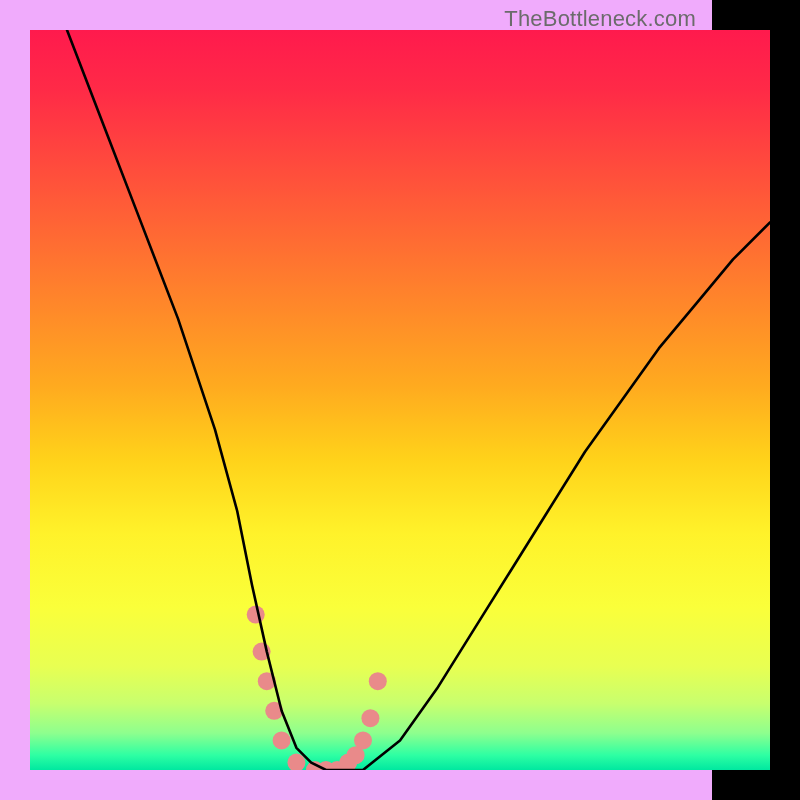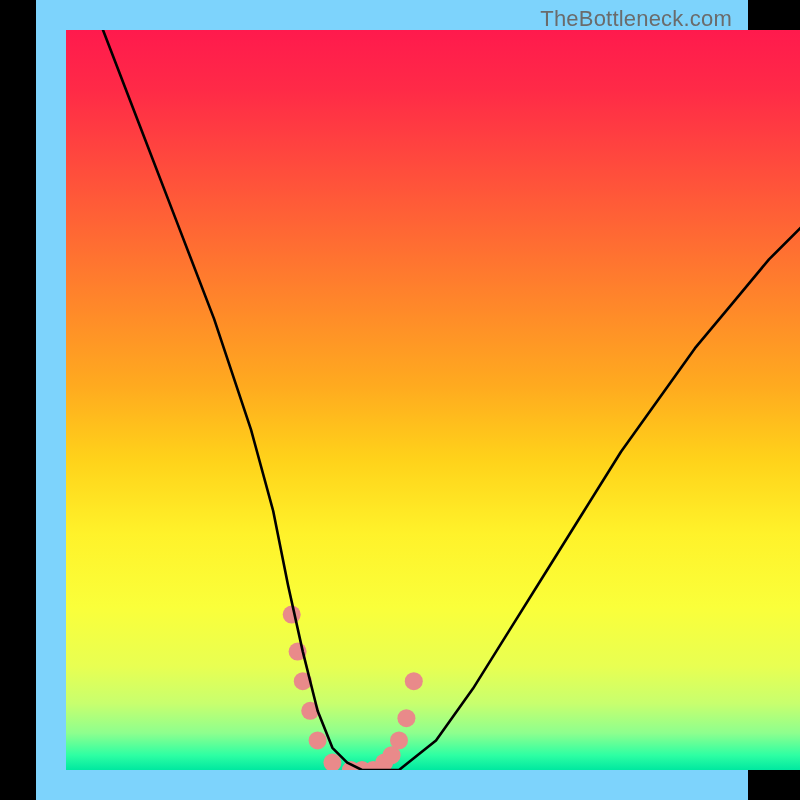--- a/index.html
+++ b/index.html
@@ -10,22 +10,21 @@
     overflow: hidden;
     background: #000;
     font-family: Arial, Helvetica, sans-serif;
   }
   .frame {
     position: absolute;
     top: 0;
     left: 0;
     width: 712px;
     height: 800px;
-    background: #7dd3fc;
-    margin-left: 36px;
+    background: #f0abfc;
   }
   .plot {
     position: absolute;
     top: 30px;
     left: 30px;
     width: 740px;
     height: 740px;
     overflow: hidden;
   }
   .gradient {

